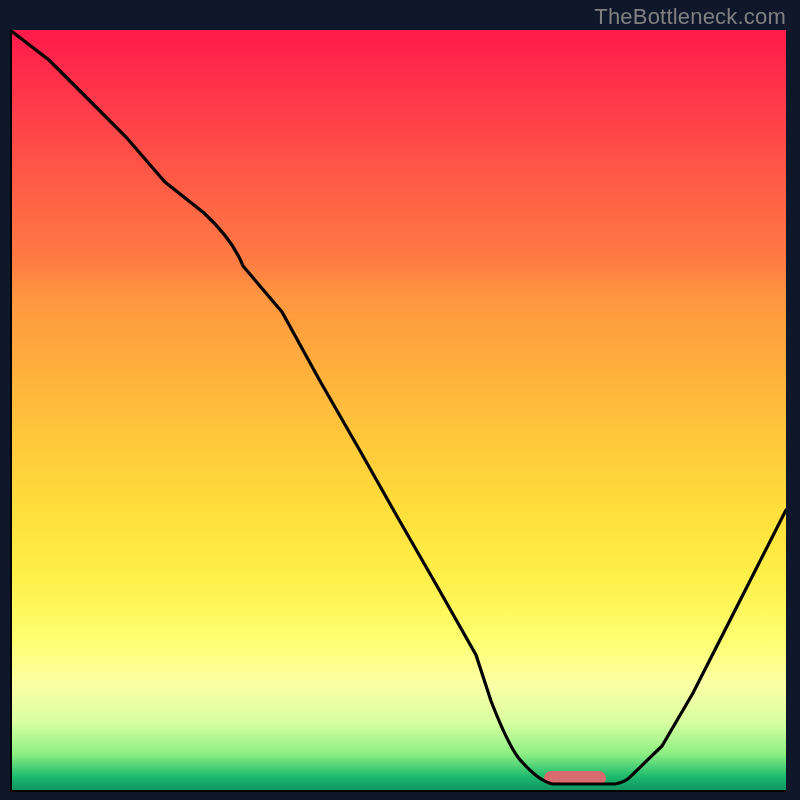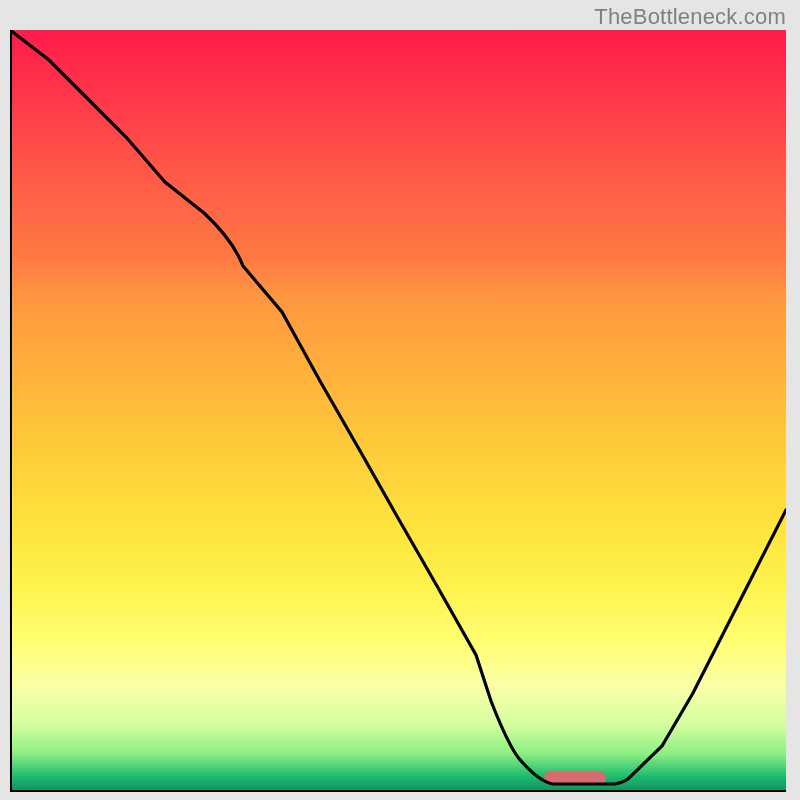--- a/index.html
+++ b/index.html
@@ -1,16 +1,16 @@
 <!DOCTYPE html>
 <html><head>
 <meta charset="utf-8">
 <style>
   html,body{margin:0;padding:0;width:800px;height:800px;overflow:hidden;background:#fff;font-family:Arial,Helvetica,sans-serif}
-  .wrap{position:relative;width:800px;height:800px;background:#e5e5e5}
+  .wrap{position:relative;width:800px;height:800px;background:#0f172a}
   .attrib{position:absolute;top:4px;right:14px;color:#808080;font-size:22px;font-weight:400;letter-spacing:.2px}
   .plot-box{position:absolute;left:10px;top:30px;width:776px;height:762px}
   .plot-bg{position:absolute;inset:0;background:linear-gradient(to bottom,
     #ff1a4a 0%,
     #ff3b4a 10%,
     #ff5c46 20%,
     #ff7a43 30%,
     #ff9640 35%,
     #ffb13c 45%,
     #ffcb3a 55%,

